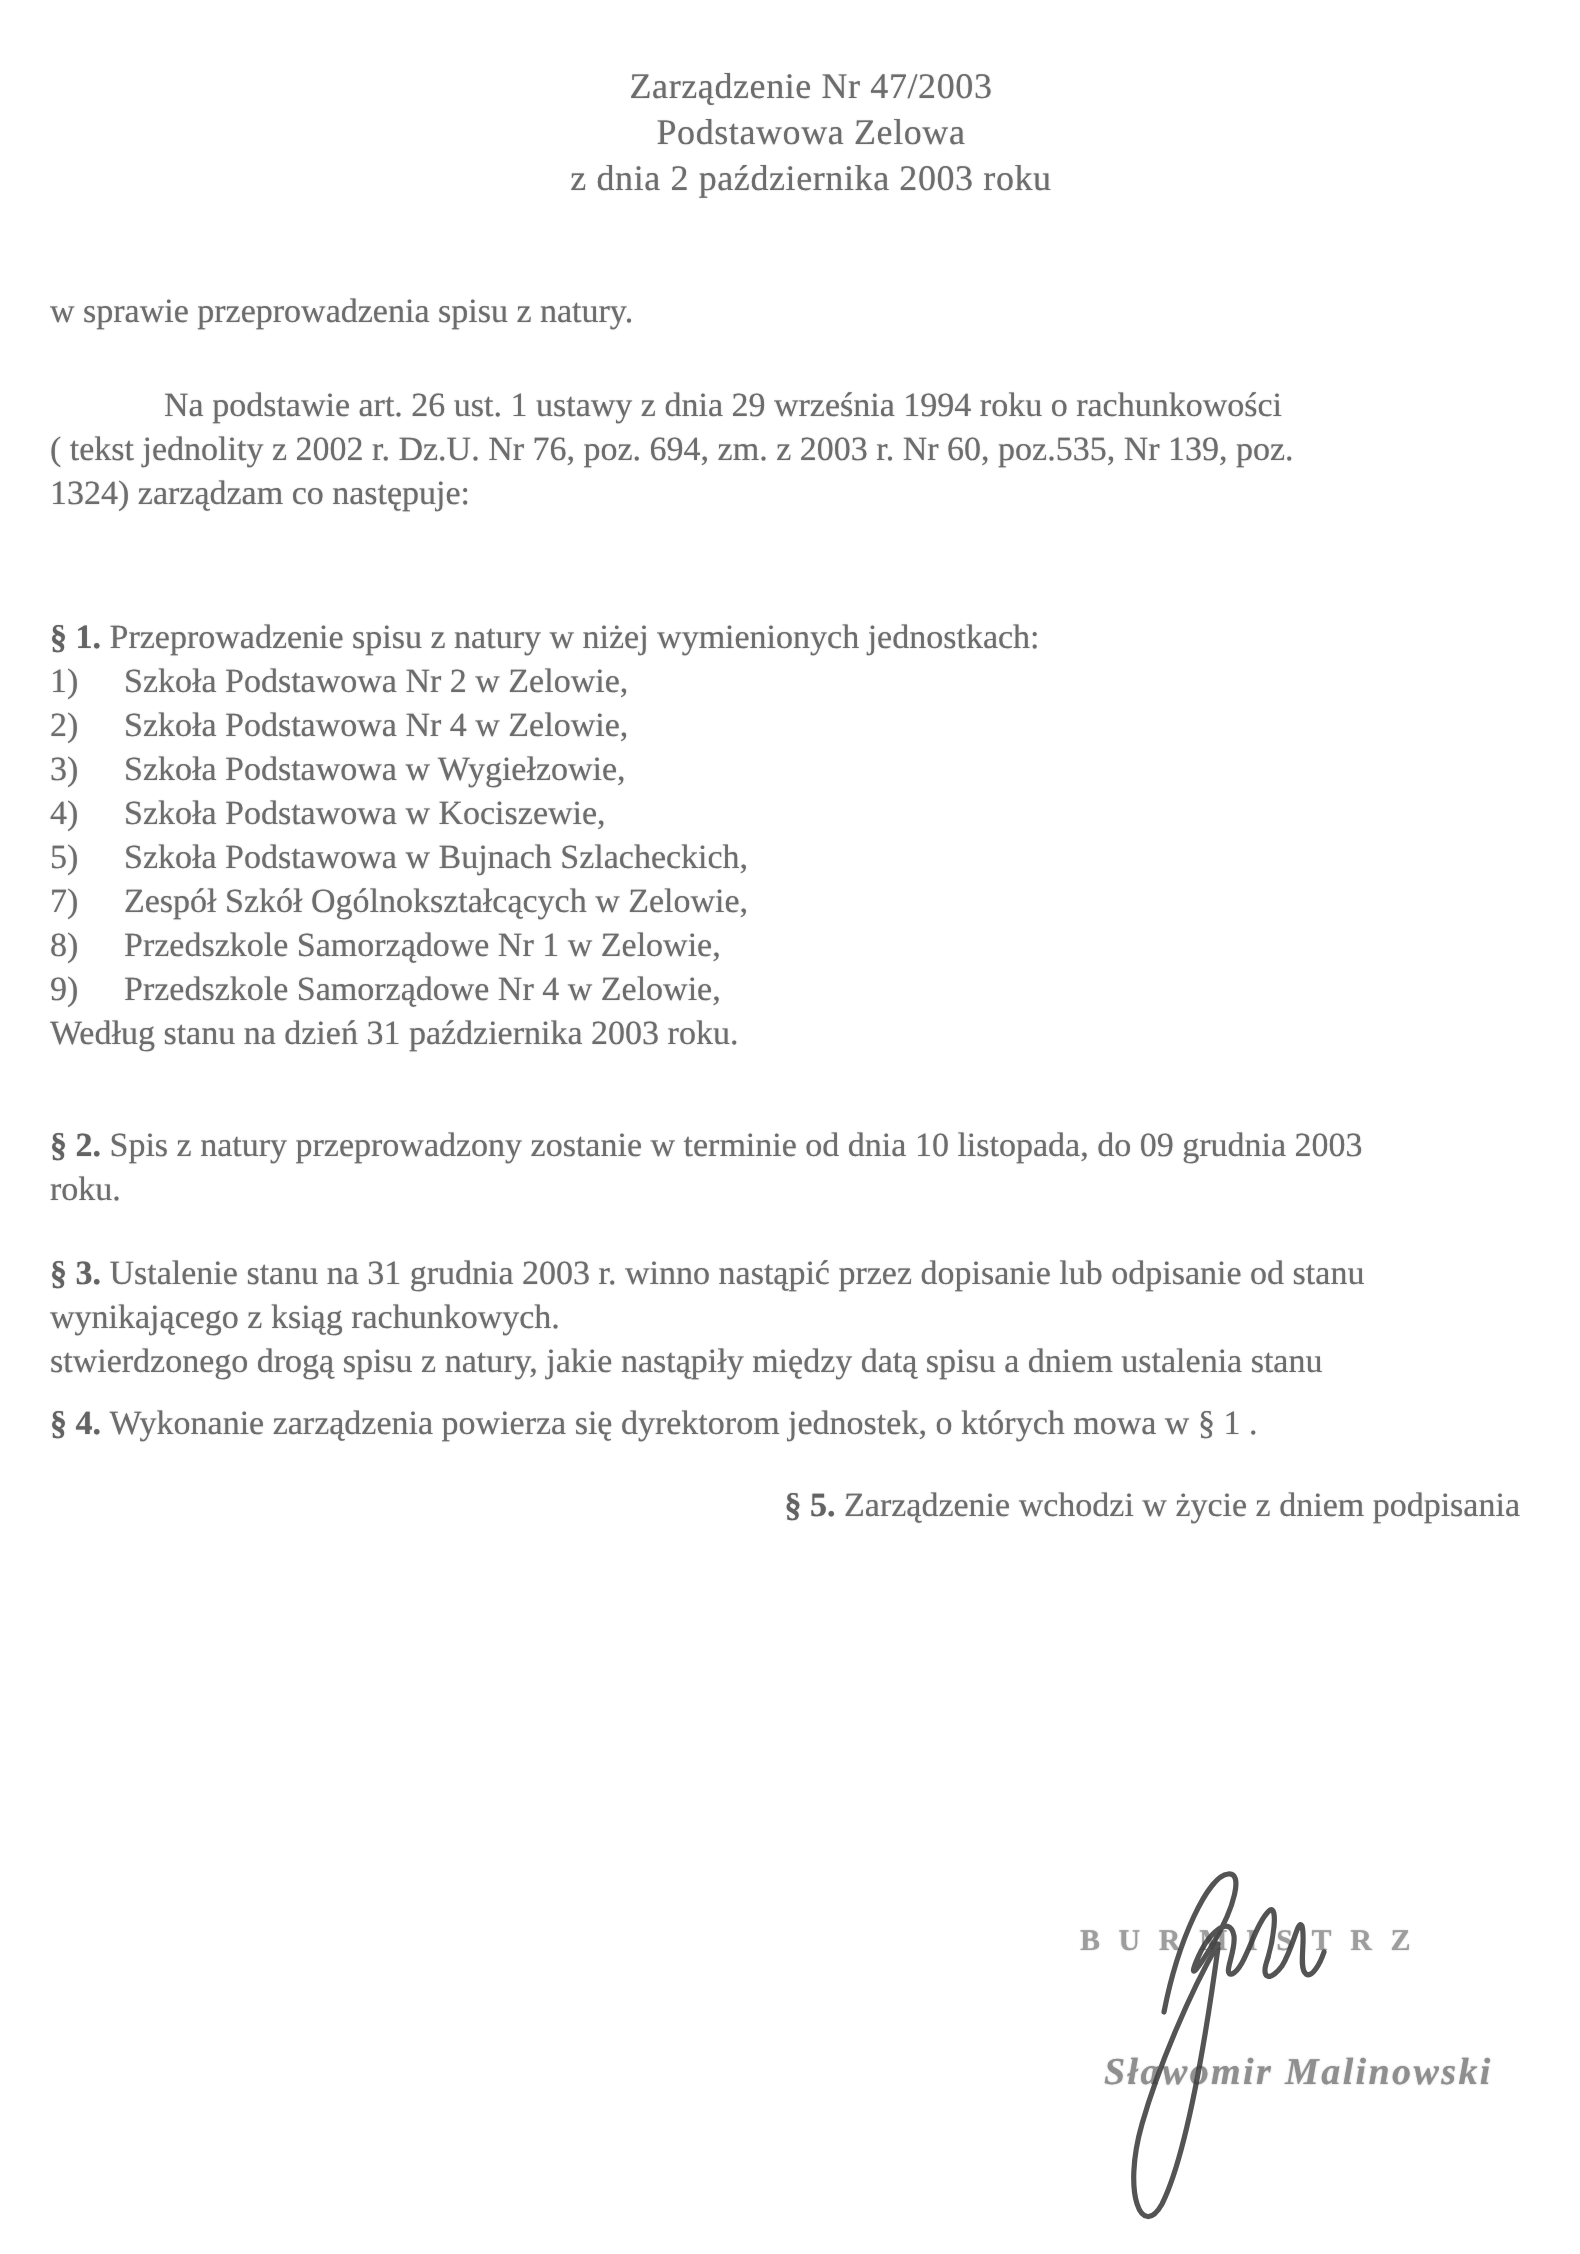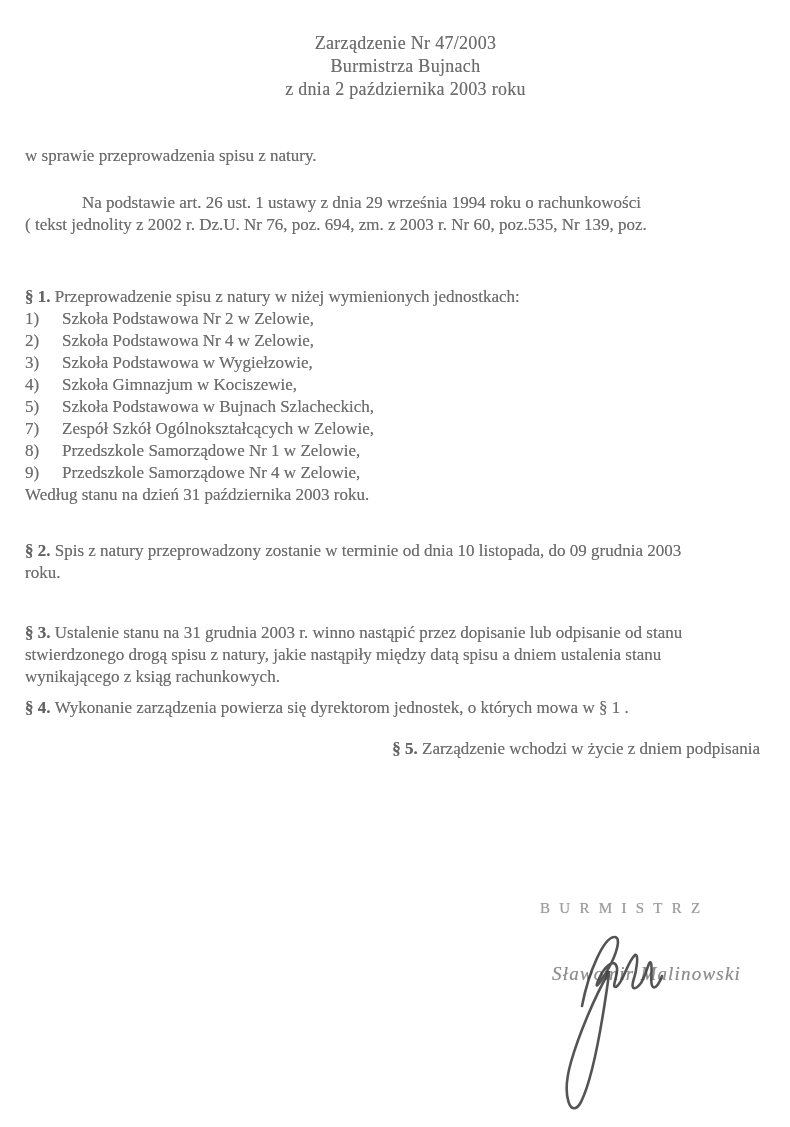--- a/index.html
+++ b/index.html
@@ -32,38 +32,39 @@
   .subject {
     margin: 44px 0 0 0;
   }
   .legal {
     margin: 25px 0 0 0;
   }
   .legal .indent-line { text-indent: 57px; }
   .sec { margin: 0; }
   .sec-1 { margin-top: 50px; }
   .sec-2 { margin-top: 34px; }
-  .sec-3 { margin-top: 38px; }
+  .sec-3 { margin-top: 20px; }
   .sec-4 { margin-top: 9px; }
   .sec-5 { margin-top: 19px; text-align: right; }
   .secnum {
     font-weight: bold;
     color: #636363;
   }
   .unit-row { white-space: nowrap; }
   .unit-num {
     display: inline-block;
     width: 37px;
   }
   .units-footer { margin: 0; }
   .signature-block {
     position: absolute;
     left: 540px;
-    top: 897px;
+    top: 960px;
     width: 230px;
+    font-weight: bold;
   }
   .signature-role {
     font-size: 15px;
     letter-spacing: 0.62em;
     color: #9d9d9d;
     text-shadow: 0 0 0.8px rgba(160,160,160,0.8);
     white-space: nowrap;
   }
   .signature-name {
     position: absolute;
@@ -93,55 +94,56 @@
     opacity: 0.88;
   }
 </style>
 </head>
 <body>
 
 <div class="page">
 
   <div class="title-block">
     <div>Zarządzenie Nr 47/2003</div>
-    <div>Burmistrza Bujnach</div>
+    <div>Podstawowa Zelowa</div>
     <div>z dnia 2 października 2003 roku</div>
   </div>
 
   <p class="subject">w sprawie przeprowadzenia spisu z natury.</p>
 
   <div class="legal">
     <div class="indent-line">Na podstawie art. 26 ust. 1 ustawy z dnia 29 września 1994 roku o rachunkowości</div>
     <div>( tekst jednolity z 2002 r. Dz.U. Nr 76, poz. 694, zm. z 2003 r. Nr 60, poz.535, Nr 139, poz.</div>
+    <div>1324) zarządzam co następuje:</div>
   </div>
 
   <div class="sec sec-1">
     <div><b class="secnum">§ 1.</b>&nbsp;<span>Przeprowadzenie spisu z natury w niżej wymienionych jednostkach:</span></div>
     <div>
       <div class="unit-row"><span class="unit-num">1)</span><span>Szkoła Podstawowa Nr 2 w Zelowie,</span></div>
       <div class="unit-row"><span class="unit-num">2)</span><span>Szkoła Podstawowa Nr 4 w Zelowie,</span></div>
       <div class="unit-row"><span class="unit-num">3)</span><span>Szkoła Podstawowa w Wygiełzowie,</span></div>
-      <div class="unit-row"><span class="unit-num">4)</span><span>Szkoła Gimnazjum w Kociszewie,</span></div>
+      <div class="unit-row"><span class="unit-num">4)</span><span>Szkoła Podstawowa w Kociszewie,</span></div>
       <div class="unit-row"><span class="unit-num">5)</span><span>Szkoła Podstawowa w Bujnach Szlacheckich,</span></div>
       <div class="unit-row"><span class="unit-num">7)</span><span>Zespół Szkół Ogólnokształcących w Zelowie,</span></div>
       <div class="unit-row"><span class="unit-num">8)</span><span>Przedszkole Samorządowe Nr 1 w Zelowie,</span></div>
       <div class="unit-row"><span class="unit-num">9)</span><span>Przedszkole Samorządowe Nr 4 w Zelowie,</span></div>
     </div>
     <p class="units-footer">Według stanu na dzień 31 października 2003 roku.</p>
   </div>
 
   <div class="sec sec-2">
     <div><b class="secnum">§ 2.</b>&nbsp;<span>Spis z natury przeprowadzony zostanie w terminie od dnia 10 listopada, do 09 grudnia 2003</span></div>
     <div>roku.</div>
   </div>
 
   <div class="sec sec-3">
     <div><b class="secnum">§ 3.</b>&nbsp;<span>Ustalenie stanu na 31 grudnia 2003 r. winno nastąpić przez dopisanie lub odpisanie od stanu</span></div>
+    <div>wynikającego z ksiąg rachunkowych.</div>
     <div>stwierdzonego drogą spisu z natury, jakie nastąpiły między datą spisu a dniem ustalenia stanu</div>
-    <div>wynikającego z ksiąg rachunkowych.</div>
   </div>
 
   <div class="sec sec-4">
     <div><b class="secnum">§ 4.</b>&nbsp;<span>Wykonanie zarządzenia powierza się dyrektorom jednostek, o których mowa w § 1 .</span></div>
   </div>
 
   <div class="sec sec-5">
     <div><b class="secnum">§ 5.</b>&nbsp;<span>Zarządzenie wchodzi w życie z dniem podpisania</span></div>
   </div>
 

